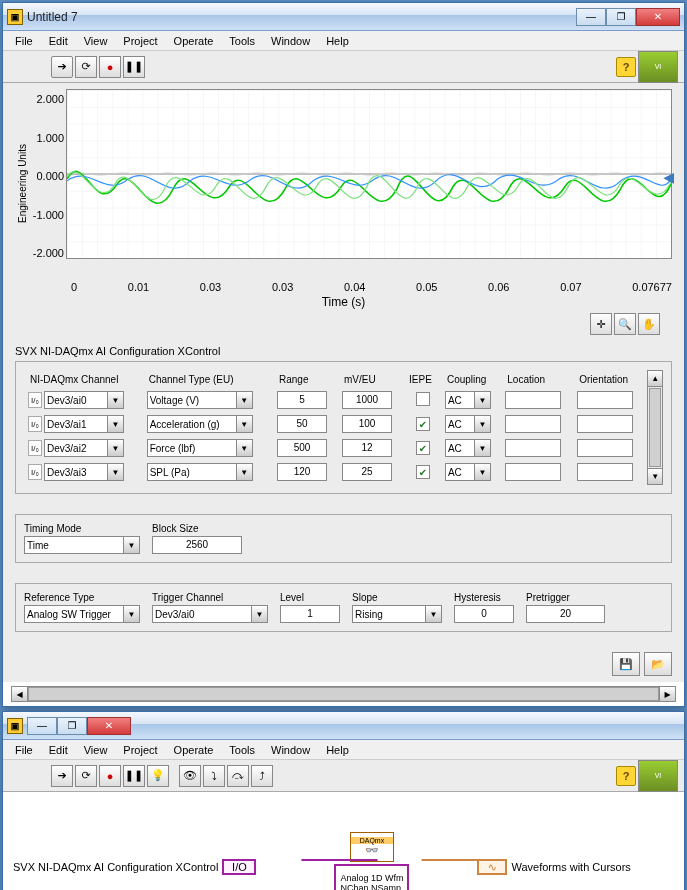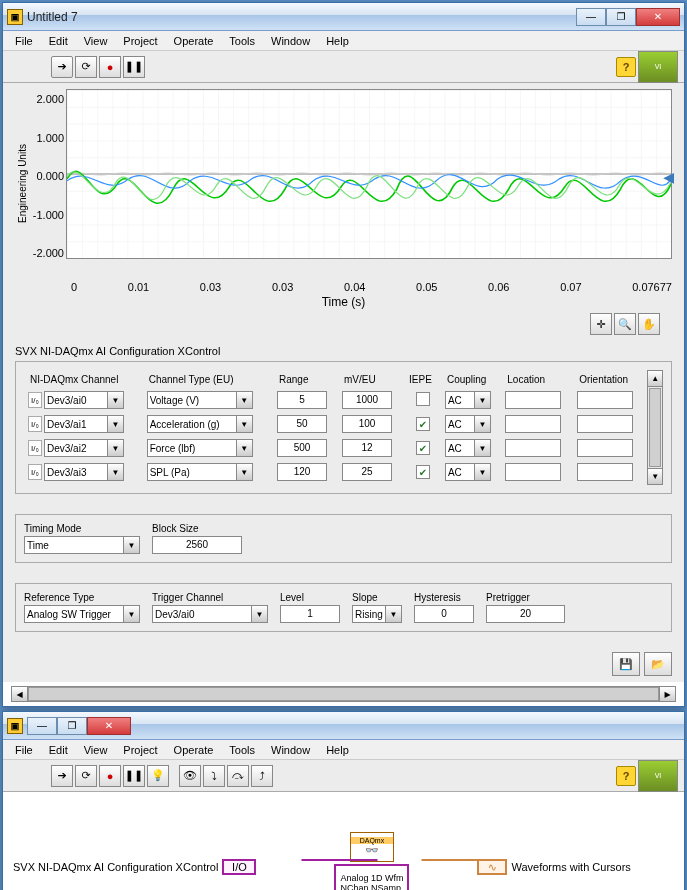--- a/index.html
+++ b/index.html
@@ -358,21 +358,21 @@
               <div class="dd">▼</div>
             </div>
           </div>
         <div class="field">
             <label>Level</label>
           <div class="val" style="width:60px">1</div>
           </div>
         <div class="field">
             <label>Slope</label>
           <div class="sel">
-              <input style="width: 34px;" value="Rising">
+              <input style="width: 74px;" value="Rising">
               <div class="dd">▼</div>
             </div>
           </div>
         <div class="field">
             <label>Hysteresis</label>
           <div class="val" style="width:60px">0</div>
           </div>
         <div class="field">
             <label>Pretrigger</label>
           <div class="val" style="width:79px">20</div>

